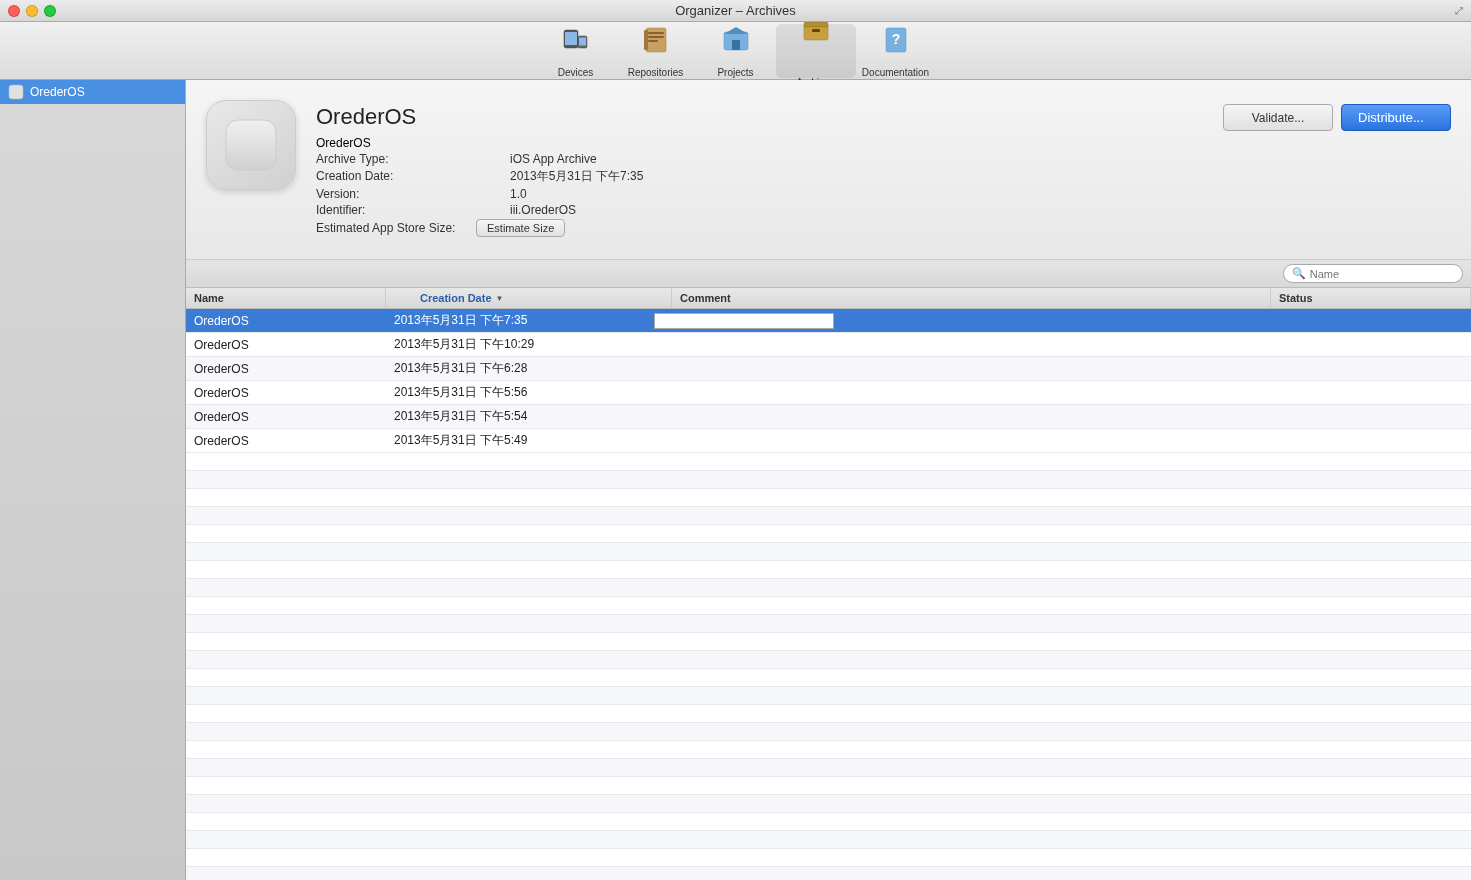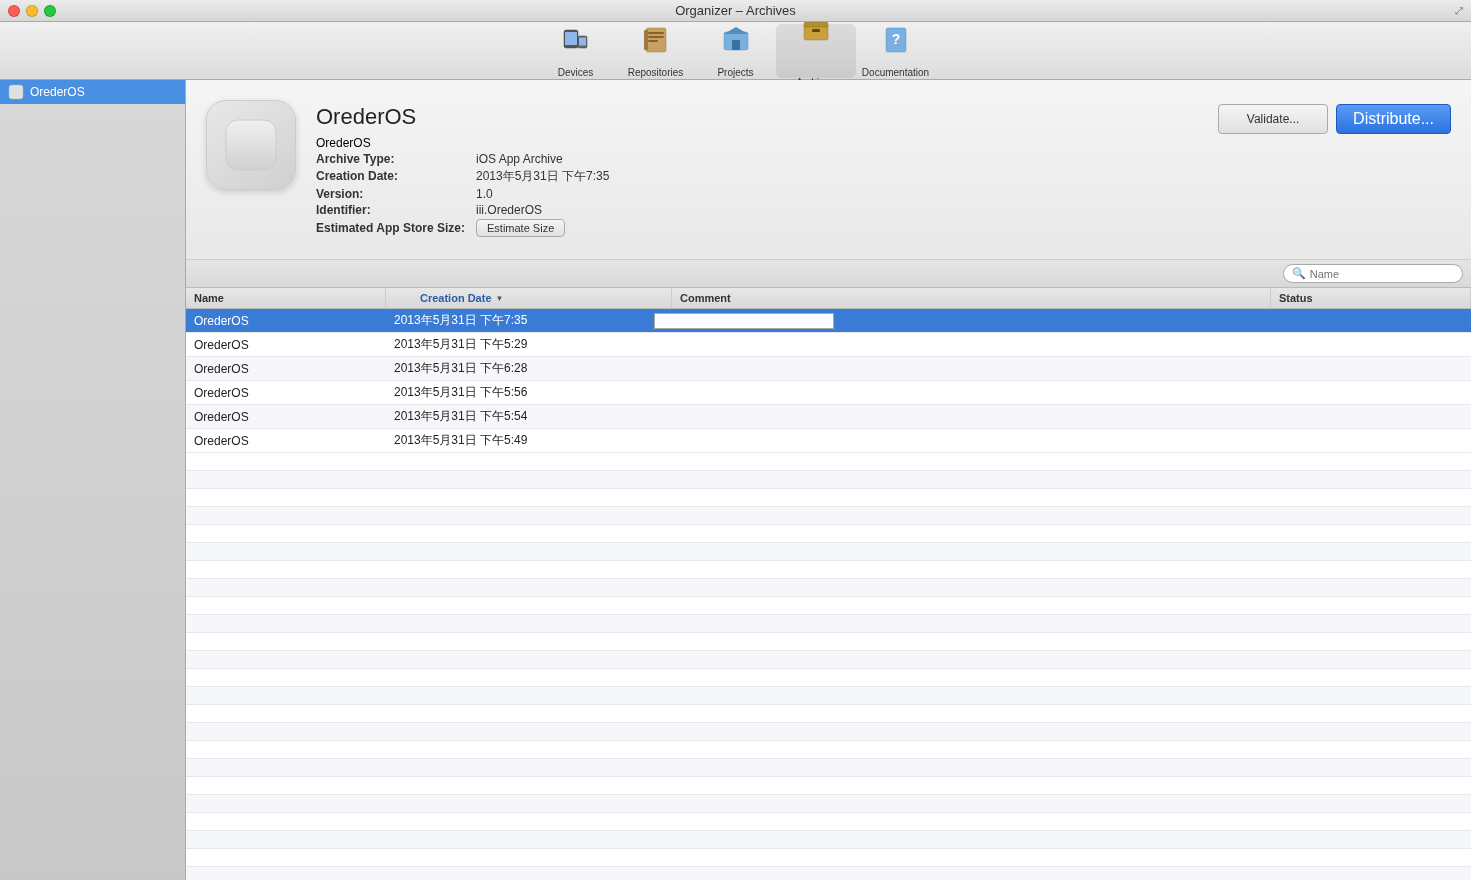--- a/index.html
+++ b/index.html
@@ -162,26 +162,27 @@
       color: #222;
       margin-bottom: 6px;
     }
     .info-row {
       display: flex;
       align-items: baseline;
       margin-bottom: 2px;
       font-size: 12px;
     }
     .info-label {
-      font-weight: 700;
+      font-weight: 400;
       color: #333;
       min-width: 160px;
     }
     .info-value {
       color: #333;
+      margin-left: 34px;
     }
     .estimate-btn {
       background: linear-gradient(to bottom, #f5f5f5, #e0e0e0);
       border: 1px solid #aaa;
       border-radius: 4px;
       padding: 2px 10px;
       font-size: 11px;
       cursor: pointer;
       color: #333;
     }
@@ -199,25 +200,25 @@
       cursor: pointer;
       color: #333;
       min-width: 110px;
       text-align: center;
     }
     .btn-distribute {
       background: linear-gradient(to bottom, #5b9cf6, #2b72e0);
       border: 1px solid #1a5bbf;
       border-radius: 4px;
       padding: 5px 16px;
-      font-size: 16px;
+      font-size: 13px;
       cursor: pointer;
       color: white;
       min-width: 110px;
-      text-align: right;
+      text-align: left;
       font-weight: 500;
     }
 
     
     .search-bar-area {
       background: linear-gradient(to bottom, #e5e5e5, #d8d8d8);
       border-bottom: 1px solid #bbb;
       padding: 4px 8px;
       display: flex;
       justify-content: flex-end;
@@ -489,21 +490,21 @@
         <div class="td name-col">OrederOS</div>
         <div class="td date-col">2013年5月31日 下午7:35</div>
         <div class="td comment-col">
           <input class="comment-input" type="text" style="">
         </div>
         <div class="td status-col"></div>
       </div>
 
       <div class="table-row">
         <div class="td name-col">OrederOS</div>
-        <div class="td date-col">2013年5月31日 下午5:29</div>
+        <div class="td date-col">2013年5月31日 下午10:29</div>
         <div class="td comment-col"></div>
         <div class="td status-col"></div>
       </div>
 
       <div class="table-row">
         <div class="td name-col">OrederOS</div>
         <div class="td date-col">2013年5月31日 下午6:28</div>
         <div class="td comment-col"></div>
         <div class="td status-col"></div>
       </div>

